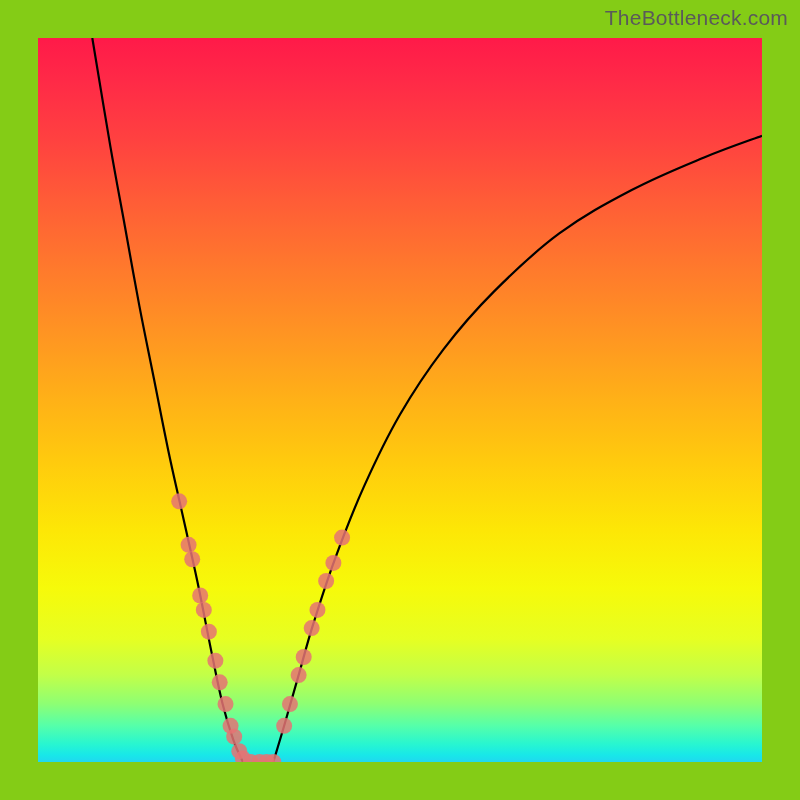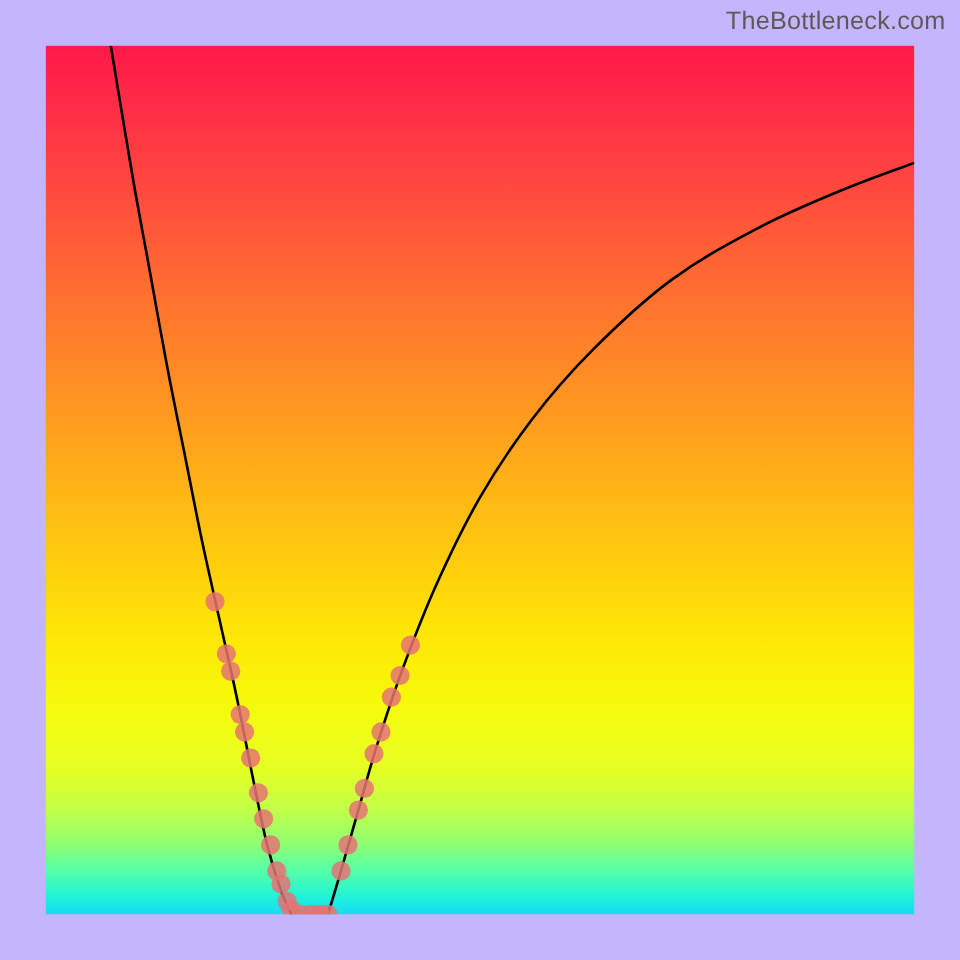--- a/index.html
+++ b/index.html
@@ -8,21 +8,21 @@
     width: 800px;
     height: 800px;
     overflow: hidden;
     background: #000;
     font-family: Arial, Helvetica, sans-serif;
   }
   .frame {
     position: absolute;
     left: 0; top: 0;
     width: 800px; height: 800px;
-    background: #c4b5fd;
+    background: #84cc16;
   }
   .plot-area {
     position: absolute;
     left: 38px;
     top: 38px;
     width: 724px;
     height: 724px;
     overflow: hidden;
   }
   .gradient {

